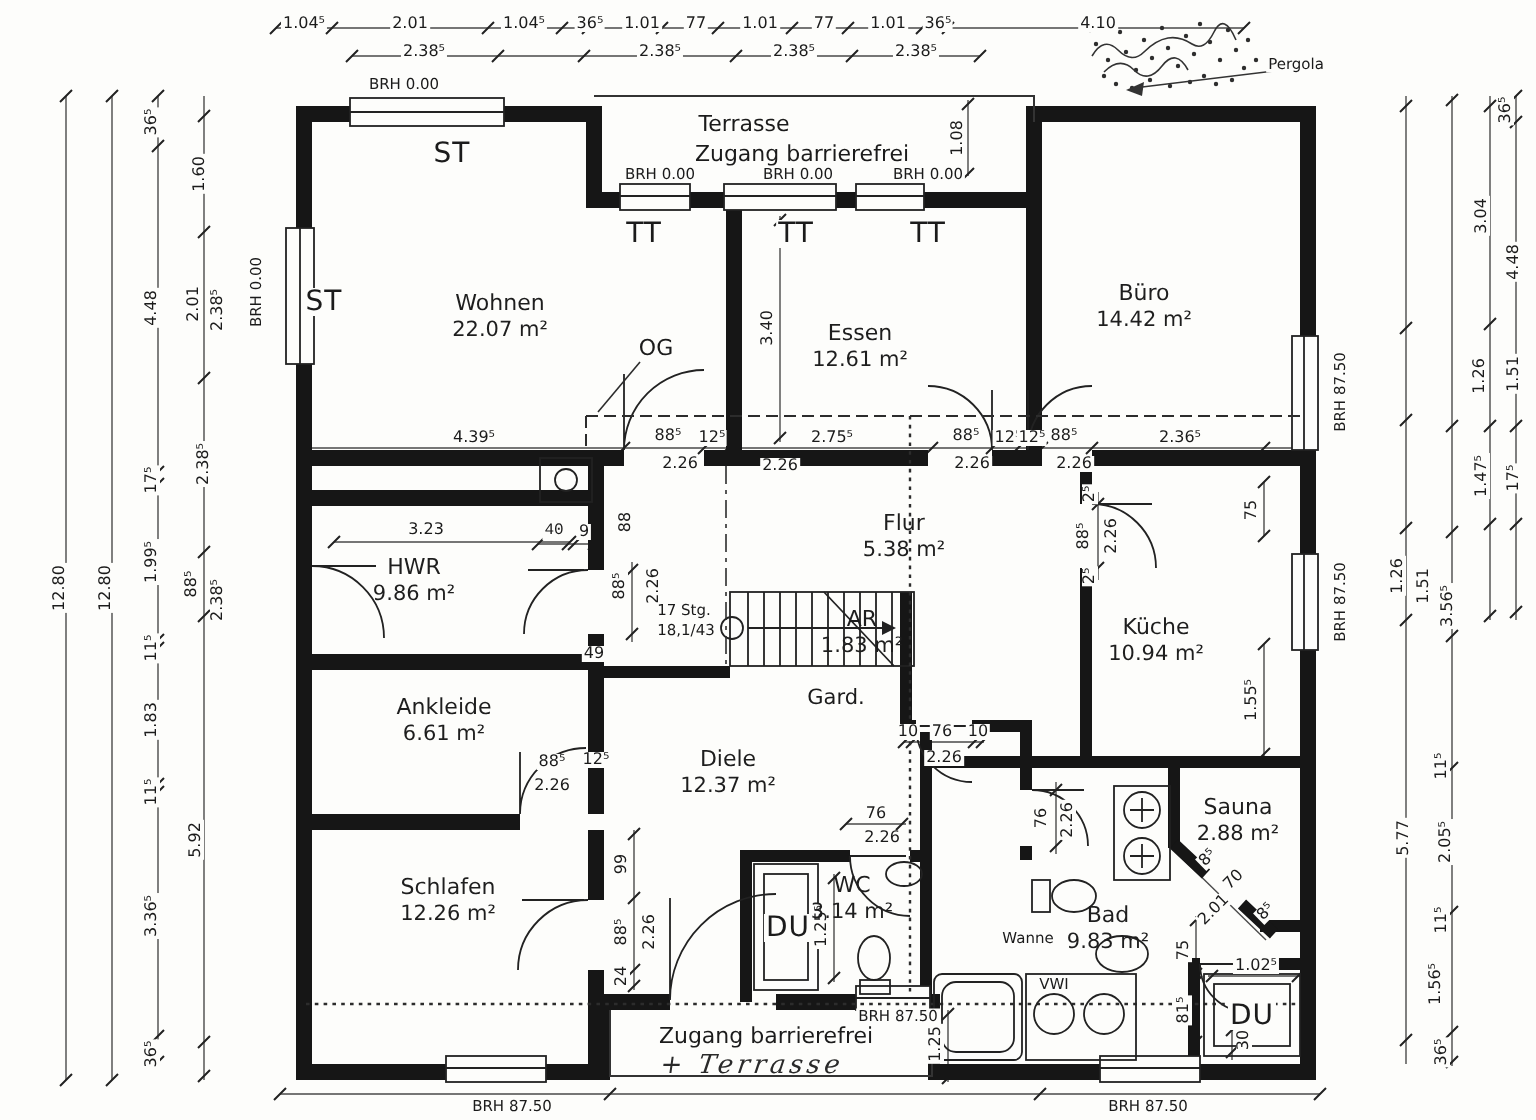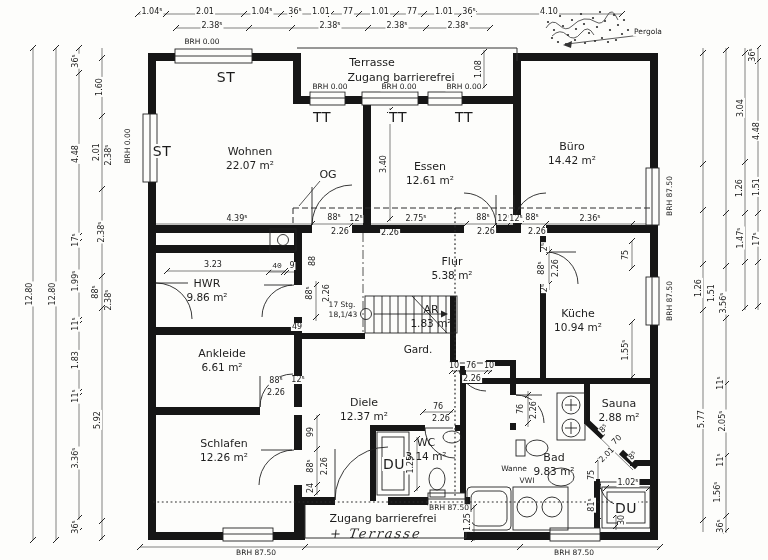--- a/index.html
+++ b/index.html
@@ -364,21 +364,21 @@
       <span class="ann lab" style="left: 322px; top: 117px;">TT</span>
       <span class="ann lab" style="left: 398px; top: 117px;">TT</span>
       <span class="ann lab" style="left: 464px; top: 117px;">TT</span>
       <span class="ann lab-lg" style="left: 328px; top: 174px;">OG</span>
       <span class="ann lab-lg" style="left: 372px; top: 62px;">Terrasse</span>
       <span class="ann lab-lg" style="left: 401px; top: 77px;">Zugang barrierefrei</span>
       <span class="ann lab" style="left: 394px; top: 464px;">DU</span>
       <span class="ann lab" style="left: 626px; top: 508px;">DU</span>
       <span class="ann lab-md" style="left: 418px; top: 349px;">Gard.</span>
       <span class="ann sm" style="left: 514px; top: 469px;">Wanne</span>
-      <span class="ann sm" style="left: 527px; top: 481px; text-align: right;">VWI</span>
+      <span class="ann sm" style="left: 527px; top: 492px; text-align: right;">VWI</span>
       <span class="ann lab-lg" style="left: 383px; top: 518px;">Zugang barrierefrei</span>
       <span class="ann hand" style="left: 376px; top: 533px;">+ Terrasse</span>
       <span class="ann sm" style="left: 648px; top: 32px;">Pergola</span>
       <span class="ann sm" style="left: 342px; top: 305px;">17 Stg.</span>
       <span class="ann sm" style="left: 343px; top: 315px;">18,1/43</span>
       <div class="room" style="left: 250px; top: 158px;">
         <span class="rn">Wohnen</span>
         <span class="ra">22.07 m²</span>
       </div>
       <div class="room" style="left: 430px; top: 173px;">
@@ -402,21 +402,21 @@
         <span class="ra">10.94 m²</span>
       </div>
       <div class="room" style="left: 431px; top: 316px;">
         <span class="rn">AR</span>
         <span class="ra">1.83 m²</span>
       </div>
       <div class="room" style="left: 222px; top: 360px;">
         <span class="rn">Ankleide</span>
         <span class="ra">6.61 m²</span>
       </div>
-      <div class="room" style="left: 364px; top: 409px; text-align: center;">
+      <div class="room" style="left: 364px; top: 386px; text-align: center;">
         <span class="rn">Diele</span>
         <span class="ra">12.37 m²</span>
       </div>
       <div class="room" style="left: 224px; top: 450px;">
         <span class="rn">Schlafen</span>
         <span class="ra">12.26 m²</span>
       </div>
       <div class="room" style="left: 426px; top: 449px;">
         <span class="rn">WC</span>
         <span class="ra">3.14 m²</span>

